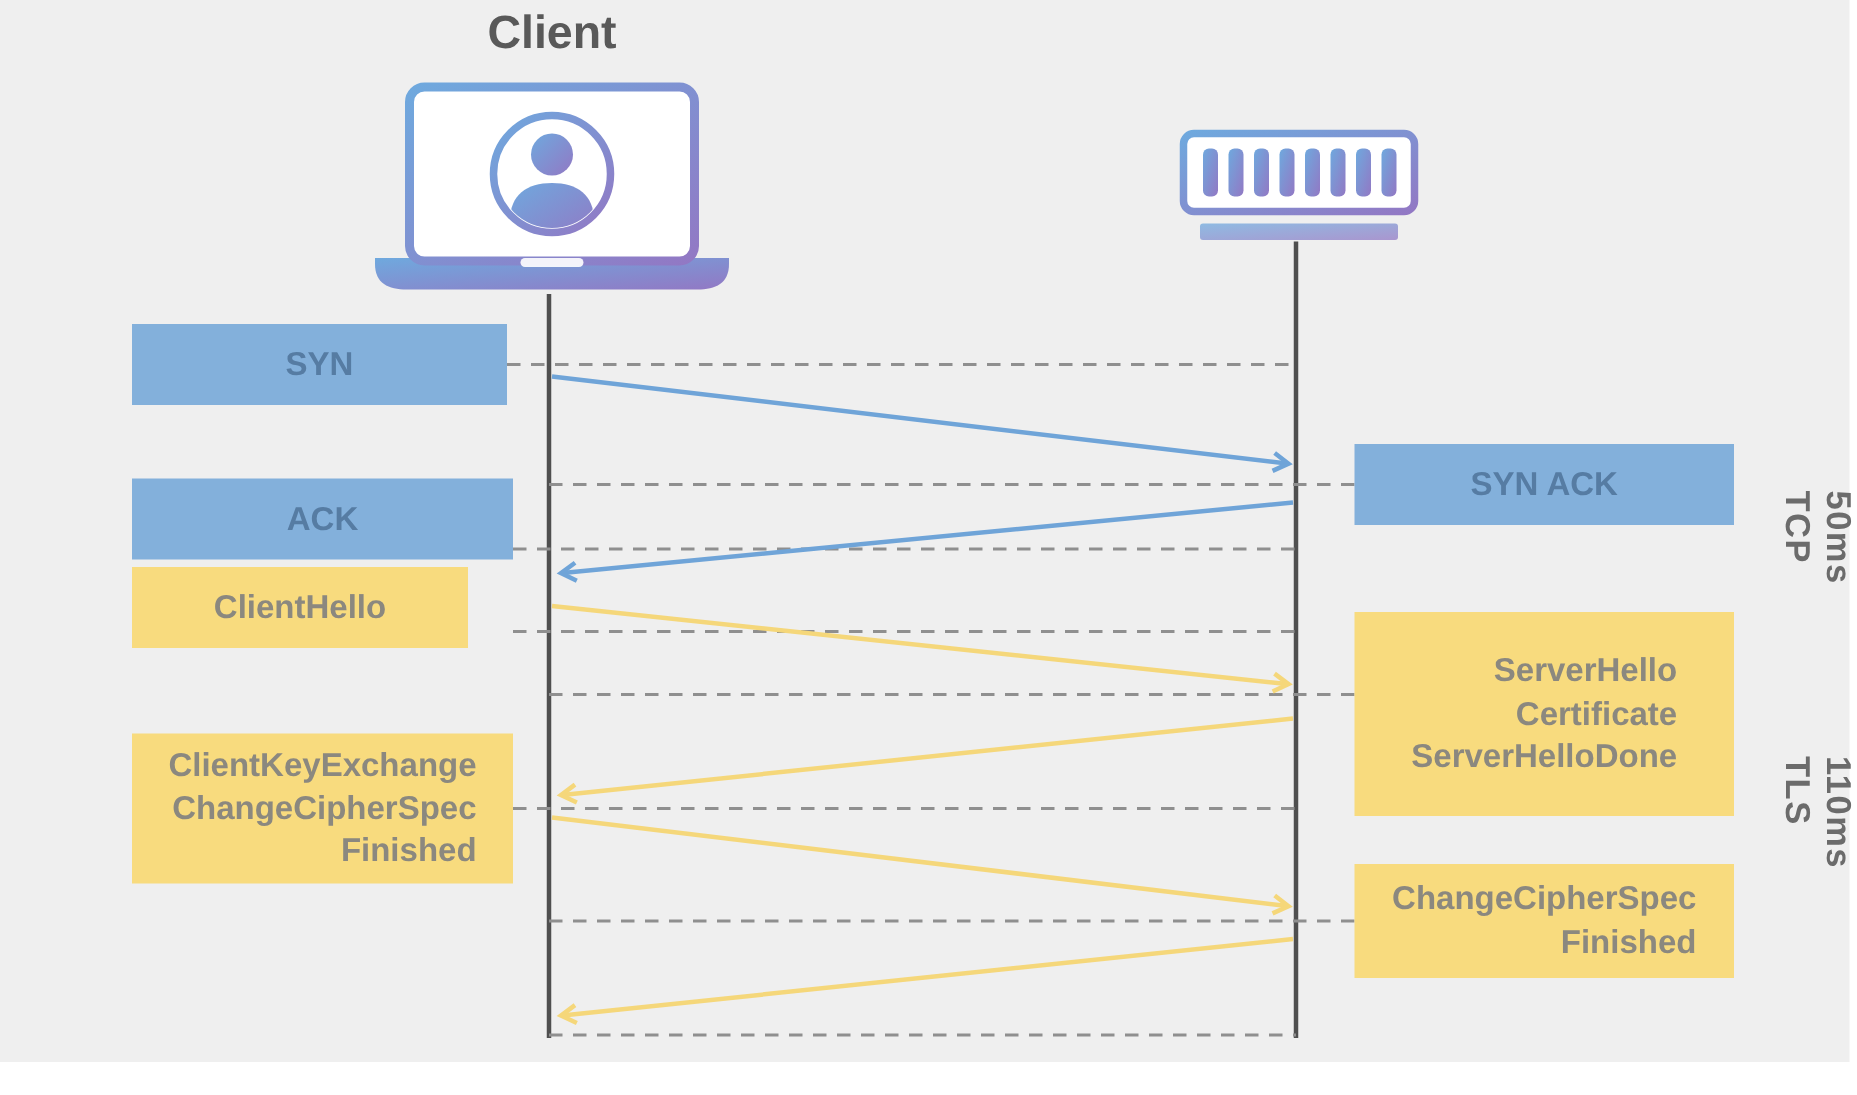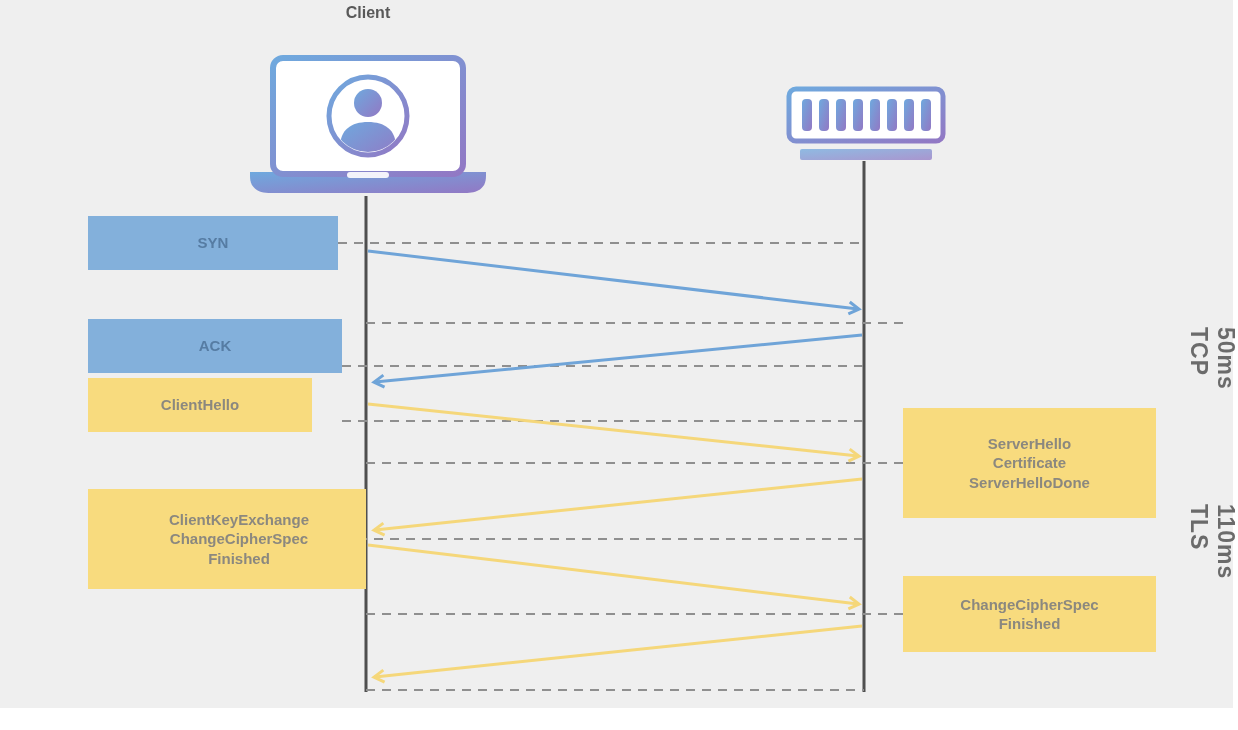--- a/index.html
+++ b/index.html
@@ -14,26 +14,26 @@
   }
   .bg {
     position: absolute; left: 0; top: 0;
     width: 1233px; height: 708px;
     background: var(--bg, #EFEFEF);
   }
   svg.overlay { position: absolute; left: 0; top: 0; }
 
   .actor-label {
     position: absolute; width: 200px; text-align: center;
-    font-weight: bold; font-size: 16px;
+    font-weight: bold; font-size: 31px;
     color: var(--label-text, #595959);
   }
   .msg {
     position: absolute; display: flex; align-items: center; justify-content: center;
-    text-align: center; font-weight: bold; font-size: 15px; line-height: 1.3;
+    text-align: right; font-weight: bold; font-size: 22px; line-height: 1.3;
     white-space: pre-line;
   }
   .tcp { background: var(--tcp-fill, #83B0DB); color: var(--tcp-text, #567CA3); }
   .tls { background: var(--tls-fill, #F8DB7E); color: var(--tls-text, #8B887F); }
 
   .phase {
     position: absolute;
     writing-mode: vertical-lr; text-orientation: mixed;
     font-weight: bold; font-size: 23px; line-height: 1.2; letter-spacing: 1px;
     color: var(--phase-text, #6B6B6B);
@@ -121,26 +121,27 @@
       <path class="arrow-tls" marker-end="url(#headYellow)" d="M368,404 L858,456"></path>
       <path class="arrow-tls" marker-end="url(#headYellow)" d="M862,479 L375,530"></path>
       <path class="arrow-tls" marker-end="url(#headYellow)" d="M368,545 L858,604"></path>
       <path class="arrow-tls" marker-end="url(#headYellow)" d="M862,626 L375,677"></path>
     </g>
   </svg>
 
   <div class="actor-label" style="left:268px; top:4px;">Client</div>
 
   <div class="msg tcp" style="left:88px; top:216px; width:250px; height:54px;">SYN</div>
+  <div class="msg tcp" style="left:903px; top:296px; width:253px; height:54px;">SYN ACK</div>
   <div class="msg tcp" style="left:88px; top:319px; width:254px; height:54px;">ACK</div>
   <div class="msg tls" style="left:88px; top:378px; width:224px; height:54px;">ClientHello</div>
-  <div class="msg tls" style="left:903px; top:408px; width:253px; height:110px;">ServerHello
+  <div class="msg tls" style="left:903px; top:408px; width:253px; height:136px;">ServerHello
 Certificate
 ServerHelloDone</div>
-  <div class="msg tls" style="left:88px; top:489px; width:254px; height:100px;padding-left:24px;">ClientKeyExchange
+  <div class="msg tls" style="left:88px; top:489px; width:254px; height:100px;">ClientKeyExchange
 ChangeCipherSpec
 Finished</div>
   <div class="msg tls" style="left:903px; top:576px; width:253px; height:76px;">ChangeCipherSpec
 Finished</div>
 
   <div class="phase" style="left:1184px; top:327px;">
     <div>TCP</div>
     <div>50ms</div>
   </div>
   <div class="phase" style="left:1184px; top:504px;">

